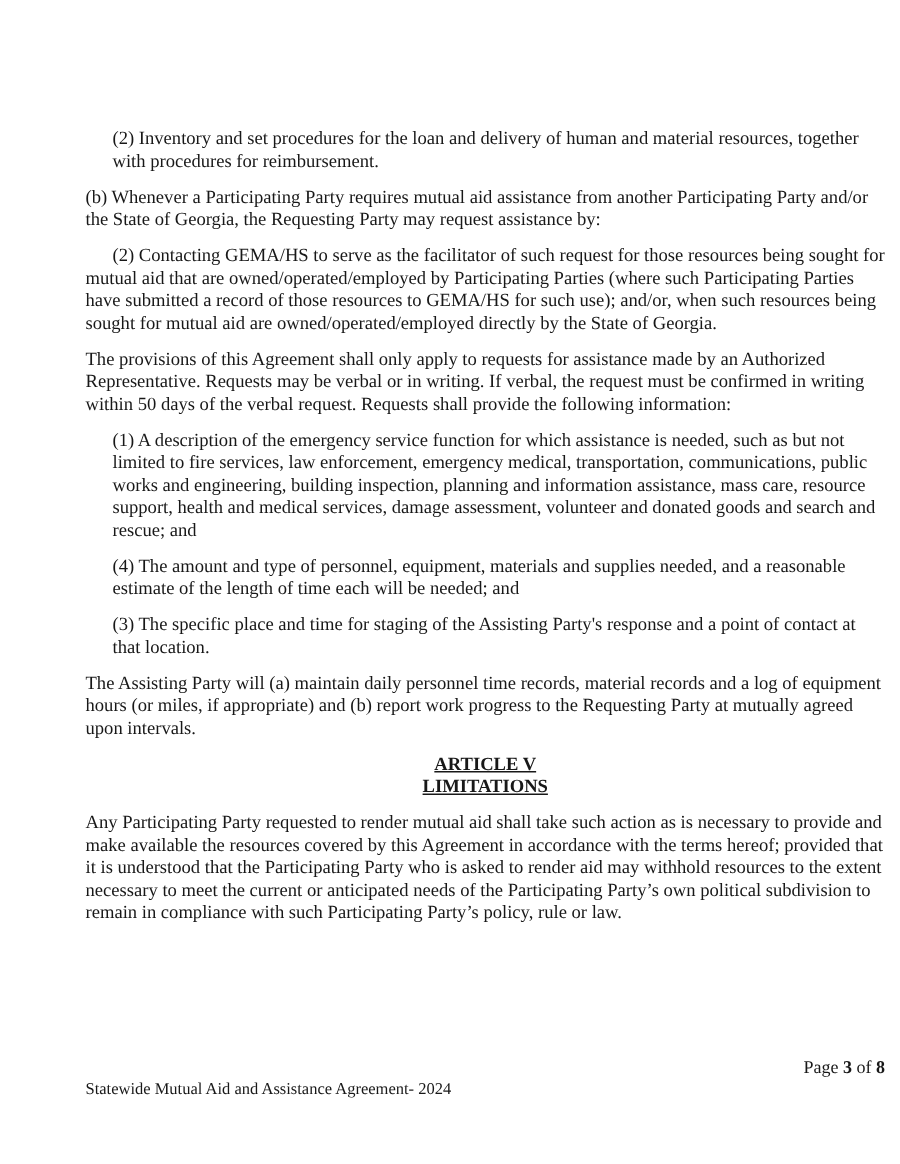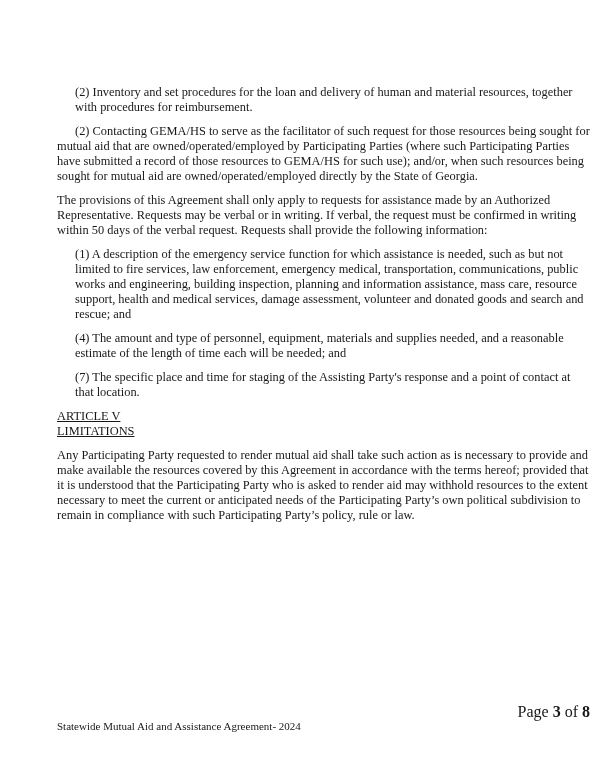--- a/index.html
+++ b/index.html
@@ -29,56 +29,60 @@
     margin: 0 0 9px 0;
     text-align: left;
   }
   .content p.indent {
     margin-left: 18px;
   }
   .content p.first-line-indent {
     text-indent: 18px;
   }
   .article-heading {
+    text-align: center;
     margin: 0 0 9px 0;
+    font-weight: bold;
   }
   .article-heading span {
     display: block;
     text-decoration: underline;
   }
   .footer-page {
     position: absolute;
     top: 704px;
     right: 57px;
-    font-size: 16px;
+    font-size: 12px;
     line-height: 15px;
   }
   .footer-page .num {
     font-weight: bold;
   }
   .footer-title {
     position: absolute;
     top: 719px;
     left: 57px;
     font-size: 11px;
     line-height: 14px;
   }
 </style>
 </head>
 <body>
 
 <div class="page">
 
   <div class="content">
     <p class="indent">(2) Inventory and set procedures for the loan and delivery of human and material resources, together with procedures for reimbursement.</p>
+    <p>(b) Whenever a Participating Party requires mutual aid assistance from another Participating Party and/or the State of Georgia, the Requesting Party may request assistance by:</p>
     <p class="first-line-indent">(2) Contacting GEMA/HS to serve as the facilitator of such request for those resources being sought for mutual aid that are owned/operated/employed by Participating Parties (where such Participating Parties have submitted a record of those resources to GEMA/HS for such use); and/or, when such resources being sought for mutual aid are owned/operated/employed directly by the State of Georgia.</p>
     <p>The provisions of this Agreement shall only apply to requests for assistance made by an Authorized Representative. Requests may be verbal or in writing. If verbal, the request must be confirmed in writing within 50 days of the verbal request. Requests shall provide the following information:</p>
     <p class="indent">(1) A description of the emergency service function for which assistance is needed, such as but not limited to fire services, law enforcement, emergency medical, transportation, communications, public works and engineering, building inspection, planning and information assistance, mass care, resource support, health and medical services, damage assessment, volunteer and donated goods and search and rescue; and</p>
     <p class="indent">(4) The amount and type of personnel, equipment, materials and supplies needed, and a reasonable estimate of the length of time each will be needed; and</p>
-    <p class="indent">(7) The specific place and time for staging of the Assisting Party's response and a point of contact at that location.</p>
+    <p class="indent">(3) The specific place and time for staging of the Assisting Party's response and a point of contact at that location.</p>
+    <p>The Assisting Party will (a) maintain daily personnel time records, material records and a log of equipment hours (or miles, if appropriate) and (b) report work progress to the Requesting Party at mutually agreed upon intervals.</p>
 
     <div class="article-heading">
       <span>ARTICLE V</span>
       <span>LIMITATIONS</span>
     </div>
 
     <p>Any Participating Party requested to render mutual aid shall take such action as is necessary to provide and make available the resources covered by this Agreement in accordance with the terms hereof; provided that it is understood that the Participating Party who is asked to render aid may withhold resources to the extent necessary to meet the current or anticipated needs of the Participating Party’s own political subdivision to remain in compliance with such Participating Party’s policy, rule or law.</p>
   </div>
 
   <div class="footer-page">

